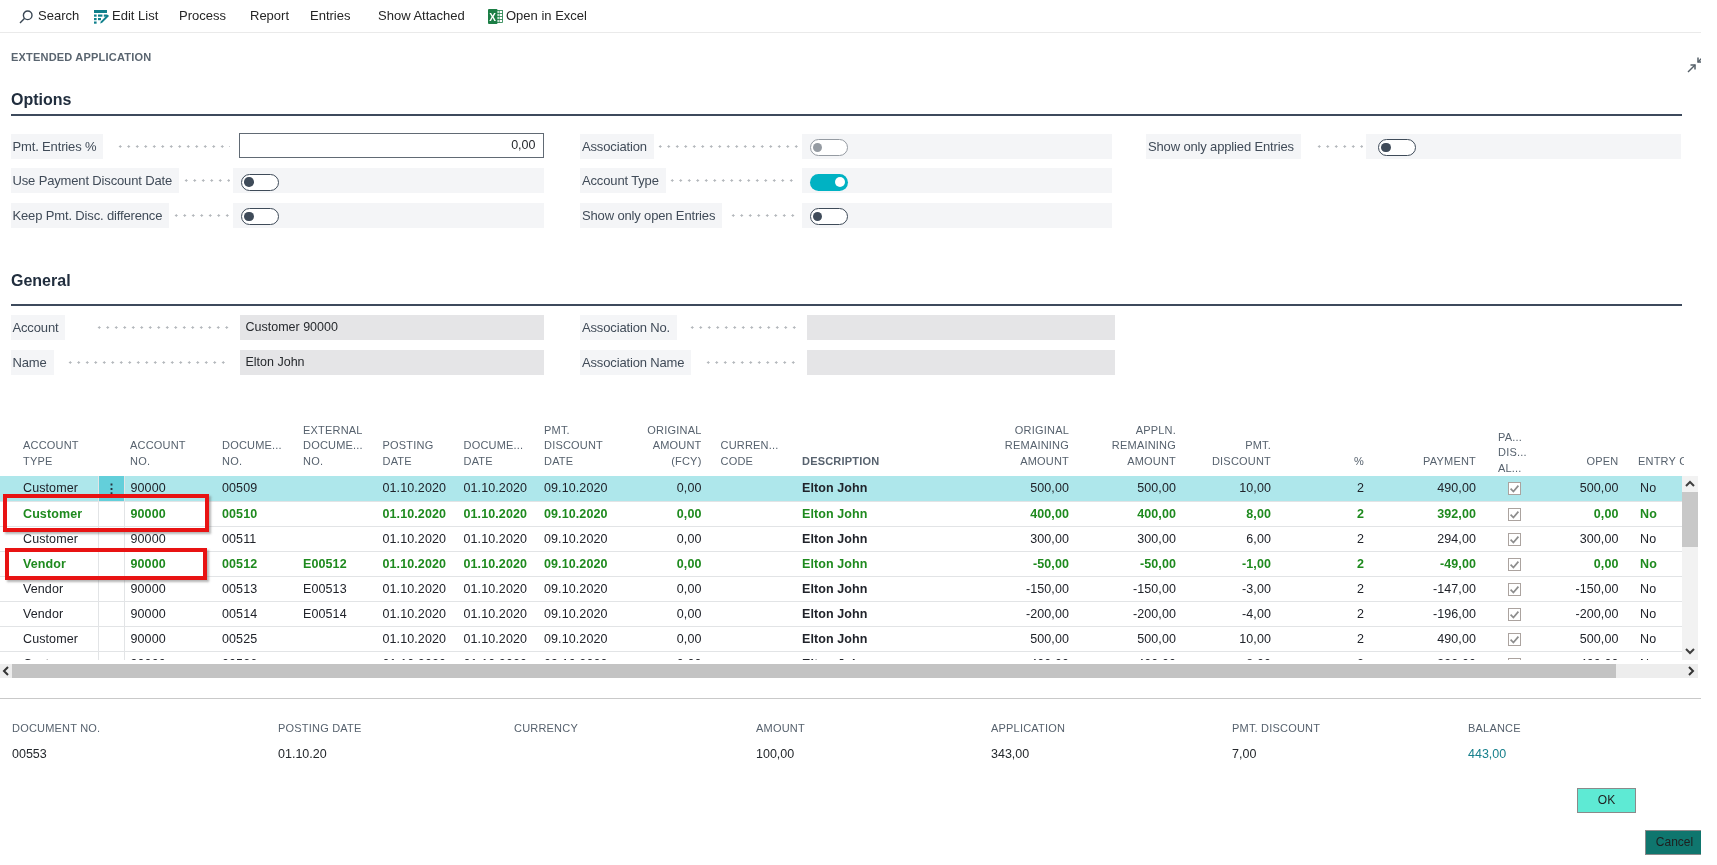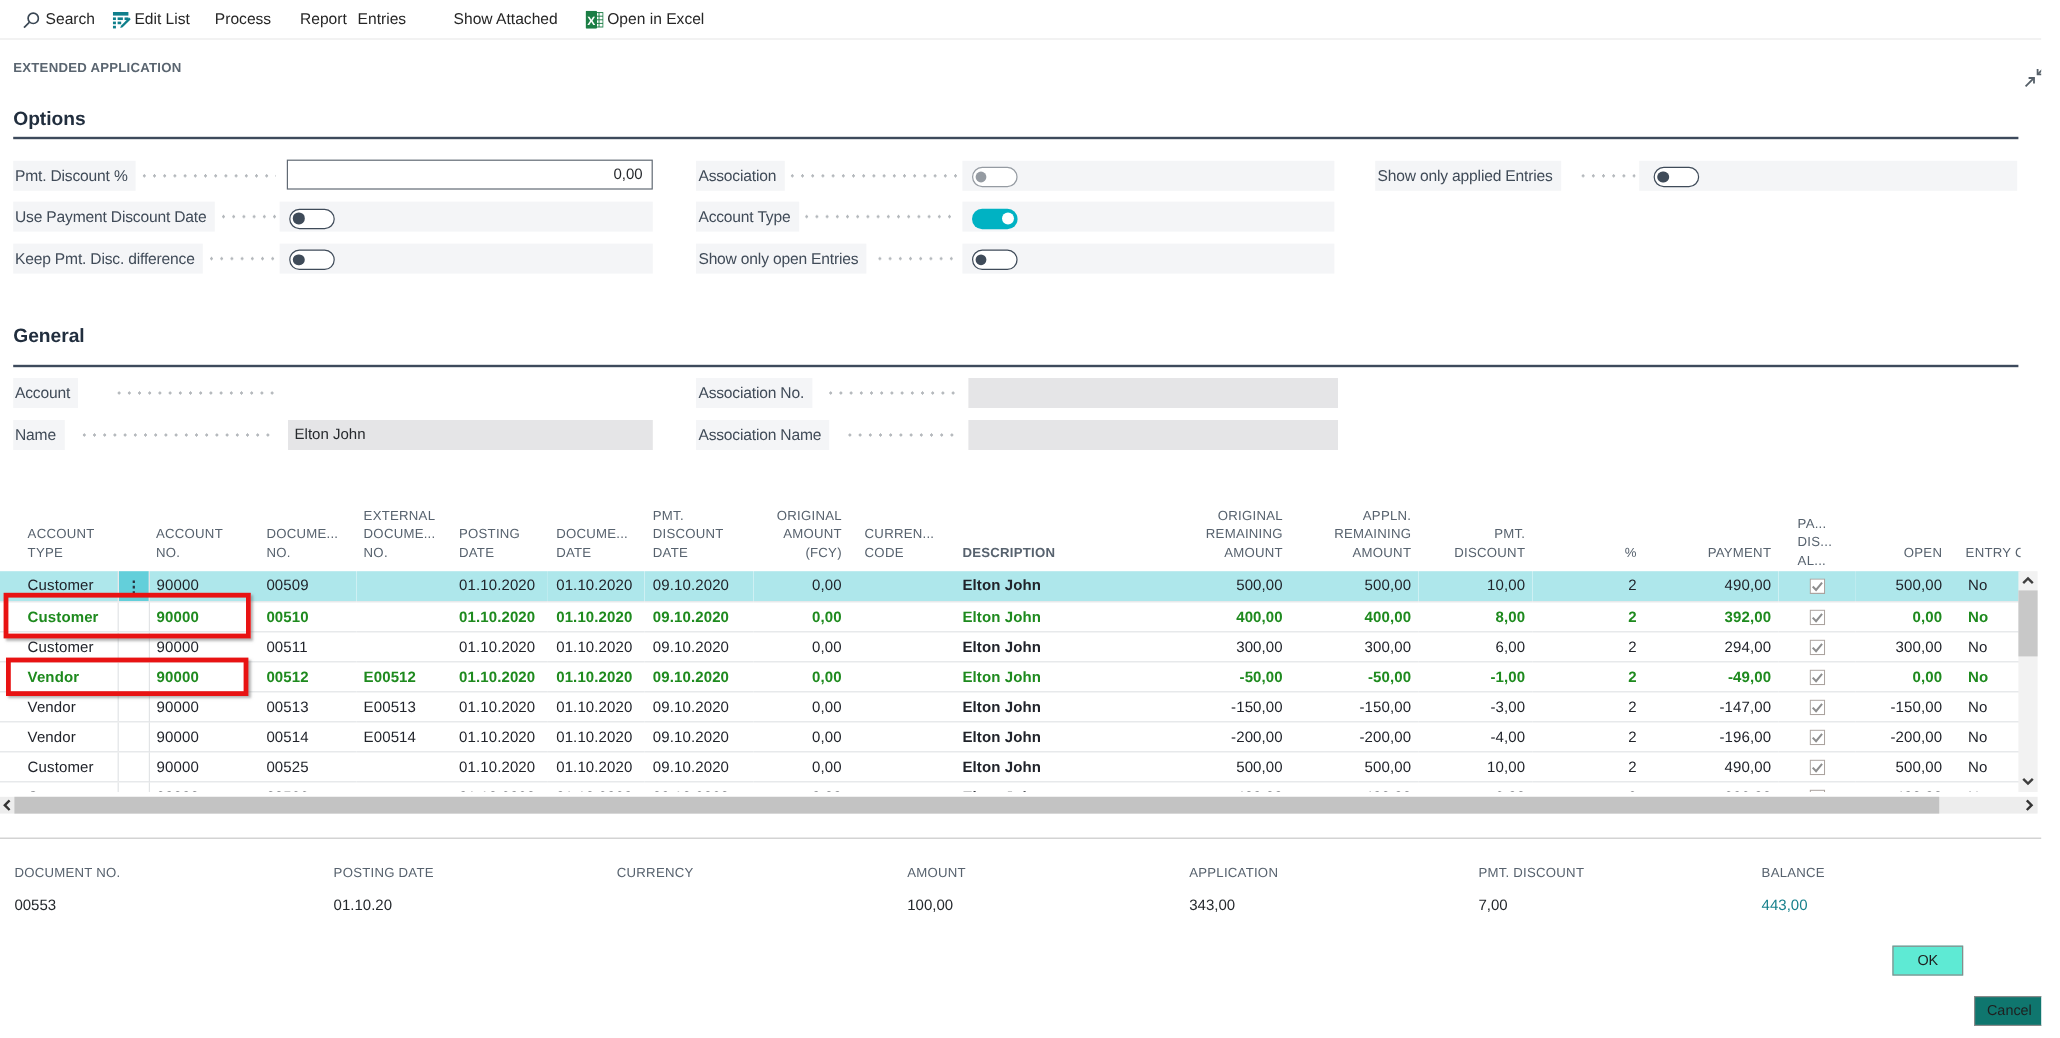--- a/index.html
+++ b/index.html
@@ -70,21 +70,21 @@
         <rect x="4" y="4.5" width="4.4" height="2.2" fill="#0f7f8b"></rect>
         <rect x="9.8" y="4.5" width="3.2" height="2.2" fill="#0f7f8b"></rect>
         <rect x="0" y="8" width="2.6" height="2.2" fill="#0f7f8b"></rect>
         <rect x="4" y="8" width="3" height="2.2" fill="#0f7f8b"></rect>
         <rect x="0" y="11.5" width="2.6" height="2.2" fill="#0f7f8b"></rect>
         <path d="M13.6 4.6 L15 6 L8.2 12.8 L6.2 13.4 L6.8 11.4 Z" fill="#0f7f8b"></path>
       </svg>
   <span class="mi" style="left:112px">Edit List</span>
   <span class="mi" style="left:179px">Process</span>
   <span class="mi" style="left:250px">Report</span>
-  <span class="mi" style="left:298px">Entries</span>
+  <span class="mi" style="left:310px">Entries</span>
   <span class="mi" style="left:378px">Show Attached</span>
   <svg class="abs" style="left:488px;top:9px" width="15" height="15" viewBox="0 0 15 15">
         <rect x="8" y="1.5" width="6.5" height="12" fill="#fff" stroke="#1b7e45" stroke-width="0.8"></rect>
         <line x1="8" y1="4.5" x2="14.5" y2="4.5" stroke="#1b7e45" stroke-width="0.8"></line>
         <line x1="8" y1="7.5" x2="14.5" y2="7.5" stroke="#1b7e45" stroke-width="0.8"></line>
         <line x1="8" y1="10.5" x2="14.5" y2="10.5" stroke="#1b7e45" stroke-width="0.8"></line>
         <line x1="11.2" y1="1.5" x2="11.2" y2="13.5" stroke="#1b7e45" stroke-width="0.8"></line>
         <rect x="0" y="0" width="9.5" height="15" rx="1" fill="#1b7e45"></rect>
         <text x="4.7" y="11.5" font-size="10" font-weight="bold" fill="#fff" text-anchor="middle" font-family="Liberation Sans">X</text>
       </svg>
@@ -98,21 +98,21 @@
       <path d="M1 18 L8 11"></path>
       <path d="M8 15.5 L8 11 L3.5 11"></path>
     </svg>
 
 <div class="sect" style="left:11px;top:91px">Options</div>
 <div class="sline" style="left:11px;top:113.5px;width:1671px"></div>
 <svg class="abs" style="left:1704px;top:105px" width="11" height="17" viewBox="0 0 11 17" fill="none" stroke="#43505c" stroke-width="1.4">
       <path d="M9 1.5 L2 8.5 L9 15.5"></path>
     </svg>
 
-<div class="flabel" style="left:10.5px;top:133.5px">Pmt. Discount %</div>
+<div class="flabel" style="left:10.5px;top:133.5px">Pmt. Entries %</div>
 <div class="dots" style="left:116px;top:133.5px;width:114px"></div>
 <div class="abs" style="left:239px;top:132.5px;width:304.5px;height:25.5px;border:1px solid #616a74;background:#fff;font-size:12.5px;line-height:23.5px;text-align:right;padding-right:7px;color:#26292d">0,00</div>
 <div class="flabel" style="left:580px;top:133.5px">Association</div>
 <div class="dots" style="left:656px;top:133.5px;width:142px"></div>
 <div class="cbar" style="left:802px;top:133.5px;width:310px"></div>
 <div class="tog dis" style="left:809.5px;top:139.2px">
       <div class="knob"></div>
     </div>
 <div class="flabel" style="left:1146px;top:133.5px">Show only applied Entries</div>
 <div class="dots" style="left:1315px;top:133.5px;width:48px"></div>
@@ -145,20 +145,21 @@
 <div class="cbar" style="left:802px;top:202.5px;width:310px"></div>
 <div class="tog off" style="left:809.5px;top:208px">
       <div class="knob"></div>
     </div>
 
 <div class="sect" style="left:11px;top:272px">General</div>
 <div class="sline" style="left:11px;top:303.5px;width:1671px"></div>
 
 <div class="flabel" style="left:10.5px;top:315px">Account</div>
 <div class="dots" style="left:95px;top:315px;width:135px"></div>
+<div class="ginput" style="left:239.5px;top:315px;width:304px">Customer 90000</div>
 <div class="flabel" style="left:580px;top:315px">Association No.</div>
 <div class="dots" style="left:688px;top:315px;width:112px"></div>
 <div class="ginput" style="left:807px;top:315px;width:308px"></div>
 
 <div class="flabel" style="left:10.5px;top:349.5px">Name</div>
 <div class="dots" style="left:66px;top:349.5px;width:164px"></div>
 <div class="ginput" style="left:239.5px;top:349.5px;width:304px">Elton John</div>
 <div class="flabel" style="left:580px;top:349.5px">Association Name</div>
 <div class="dots" style="left:704px;top:349.5px;width:96px"></div>
 <div class="ginput" style="left:807px;top:349.5px;width:308px"></div>

